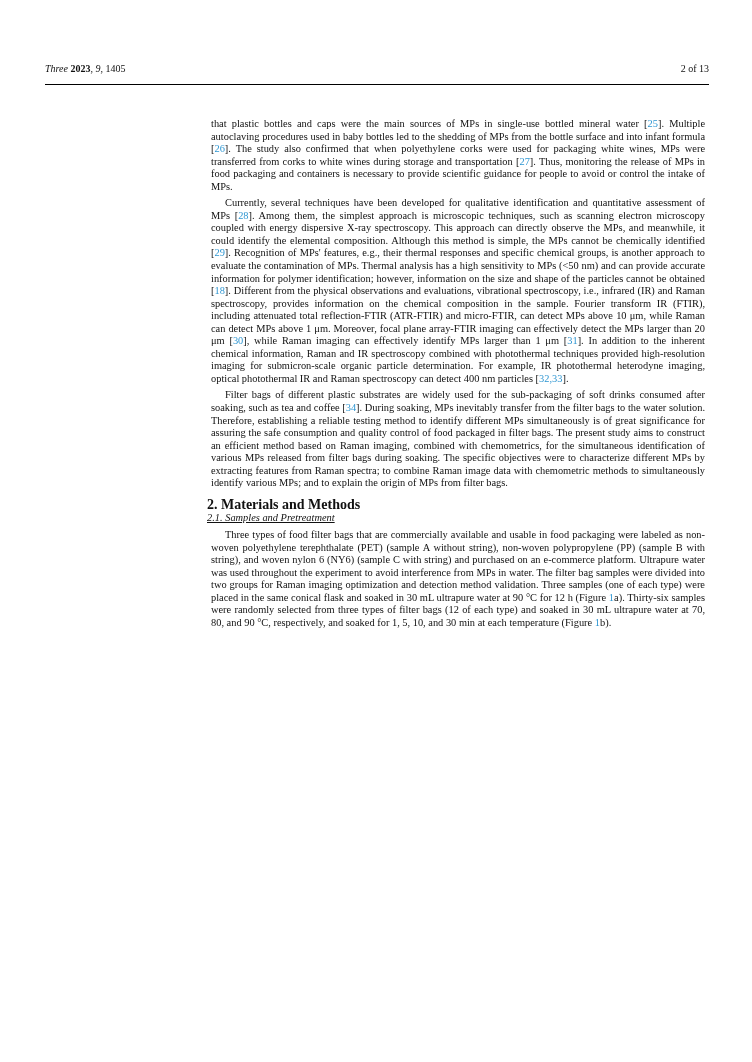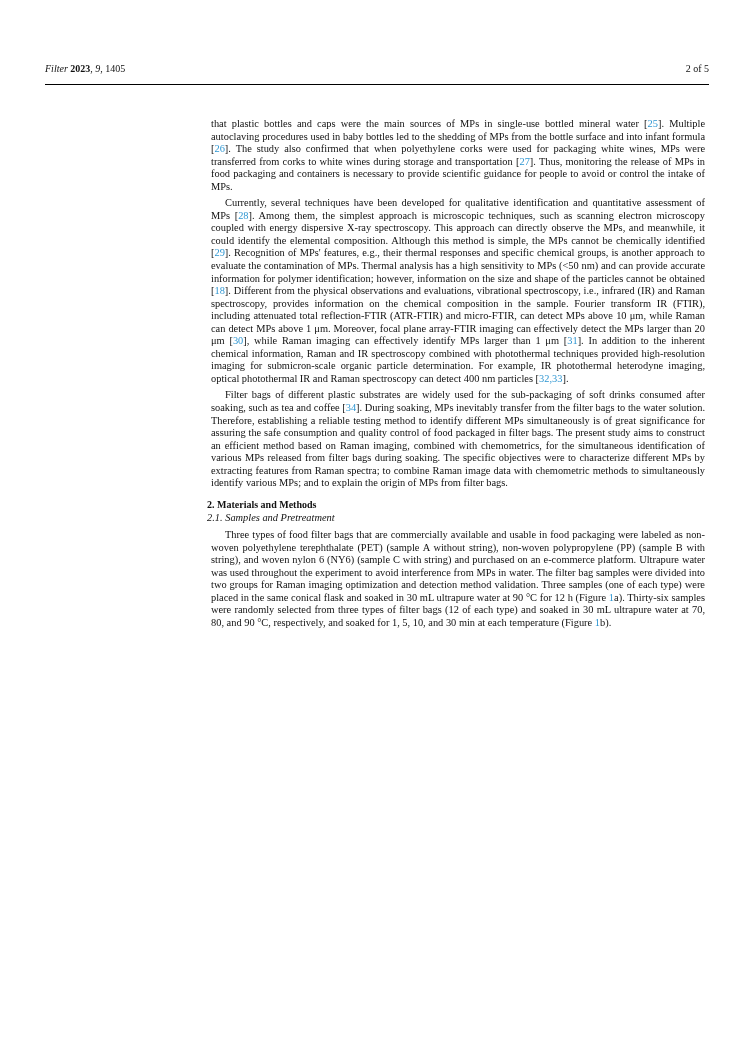--- a/index.html
+++ b/index.html
@@ -47,45 +47,46 @@
   .body-column p {
     margin: 4px;
     padding: 0;
   }
   .body-column p.indent {
     text-indent: 14px;
   }
   .body-column h2 {
     margin: 9px 0 1px 0;
     padding: 0;
-    font-size: 10px;
+    font-size: 14px;
     line-height: 12.55px;
     font-weight: bold;
     text-align: left;
   }
   .body-column h3 {
     margin: 1px 0 2px 0;
     padding: 0;
     font-size: 10.4px;
     line-height: 12.55px;
     font-weight: normal;
     font-style: italic;
     text-align: left;
+    text-decoration: underline;
   }
   .seg-i { font-style: italic; }
   .seg-b { font-weight: bold; }
   .seg-link { color: var(--link-color, #2e96d2); }
 </style>
 </head>
 <body>
 
 <div class="page">
   <header class="page-header">
-    <div class="header-left"><span class="seg-i">Filter</span><span> </span><span class="seg-b">2023</span><span>, </span><span class="seg-i">9</span><span>, 1405</span></div>
-    <div class="header-right">2 of 5</div>
+    <div class="header-left"><span class="seg-i">Three</span><span> </span><span class="seg-b">2023</span><span>, </span><span class="seg-i">9</span><span>, 1405</span></div>
+    <div class="header-right">2 of 13</div>
   </header>
   <div class="header-rule"></div>
   <main class="body-column">
       <p><span>that plastic bottles and caps were the main sources of MPs in single-use bottled mineral water [</span><span class="seg-link">25</span><span>]. Multiple autoclaving procedures used in baby bottles led to the shedding of MPs from the bottle surface and into infant formula [</span><span class="seg-link">26</span><span>]. The study also confirmed that when polyethylene corks were used for packaging white wines, MPs were transferred from corks to white wines during storage and transportation [</span><span class="seg-link">27</span><span>]. Thus, monitoring the release of MPs in food packaging and containers is necessary to provide scientific guidance for people to avoid or control the intake of MPs.</span></p>
       <p class="indent"><span>Currently, several techniques have been developed for qualitative identification and quantitative assessment of MPs [</span><span class="seg-link">28</span><span>]. Among them, the simplest approach is microscopic techniques, such as scanning electron microscopy coupled with energy dispersive X-ray spectroscopy. This approach can directly observe the MPs, and meanwhile, it could identify the elemental composition. Although this method is simple, the MPs cannot be chemically identified [</span><span class="seg-link">29</span><span>]. Recognition of MPs' features, e.g., their thermal responses and specific chemical groups, is another approach to evaluate the contamination of MPs. Thermal analysis has a high sensitivity to MPs (&lt;50 nm) and can provide accurate information for polymer identification; however, information on the size and shape of the particles cannot be obtained [</span><span class="seg-link">18</span><span>]. Different from the physical observations and evaluations, vibrational spectroscopy, i.e., infrared (IR) and Raman spectroscopy, provides information on the chemical composition in the sample. Fourier transform IR (FTIR), including attenuated total reflection-FTIR (ATR-FTIR) and micro-FTIR, can detect MPs above 10 μm, while Raman can detect MPs above 1 μm. Moreover, focal plane array-FTIR imaging can effectively detect the MPs larger than 20 μm [</span><span class="seg-link">30</span><span>], while Raman imaging can effectively identify MPs larger than 1 μm [</span><span class="seg-link">31</span><span>]. In addition to the inherent chemical information, Raman and IR spectroscopy combined with photothermal techniques provided high-resolution imaging for submicron-scale organic particle determination. For example, IR photothermal heterodyne imaging, optical photothermal IR and Raman spectroscopy can detect 400 nm particles [</span><span class="seg-link">32,33</span><span>].</span></p>
       <p class="indent"><span>Filter bags of different plastic substrates are widely used for the sub-packaging of soft drinks consumed after soaking, such as tea and coffee [</span><span class="seg-link">34</span><span>]. During soaking, MPs inevitably transfer from the filter bags to the water solution. Therefore, establishing a reliable testing method to identify different MPs simultaneously is of great significance for assuring the safe consumption and quality control of food packaged in filter bags. The present study aims to construct an efficient method based on Raman imaging, combined with chemometrics, for the simultaneous identification of various MPs released from filter bags during soaking. The specific objectives were to characterize different MPs by extracting features from Raman spectra; to combine Raman image data with chemometric methods to simultaneously identify various MPs; and to explain the origin of MPs from filter bags.</span></p>
       <h2><span>2. Materials and Methods</span></h2>
       <h3><span>2.1. Samples and Pretreatment</span></h3>
       <p class="indent"><span>Three types of food filter bags that are commercially available and usable in food packaging were labeled as non-woven polyethylene terephthalate (PET) (sample A without string), non-woven polypropylene (PP) (sample B with string), and woven nylon 6 (NY6) (sample C with string) and purchased on an e-commerce platform. Ultrapure water was used throughout the experiment to avoid interference from MPs in water. The filter bag samples were divided into two groups for Raman imaging optimization and detection method validation. Three samples (one of each type) were placed in the same conical flask and soaked in 30 mL ultrapure water at 90 °C for 12 h (Figure </span><span class="seg-link">1</span><span>a). Thirty-six samples were randomly selected from three types of filter bags (12 of each type) and soaked in 30 mL ultrapure water at 70, 80, and 90 °C, respectively, and soaked for 1, 5, 10, and 30 min at each temperature (Figure </span><span class="seg-link">1</span><span>b).</span></p>
     </main>

